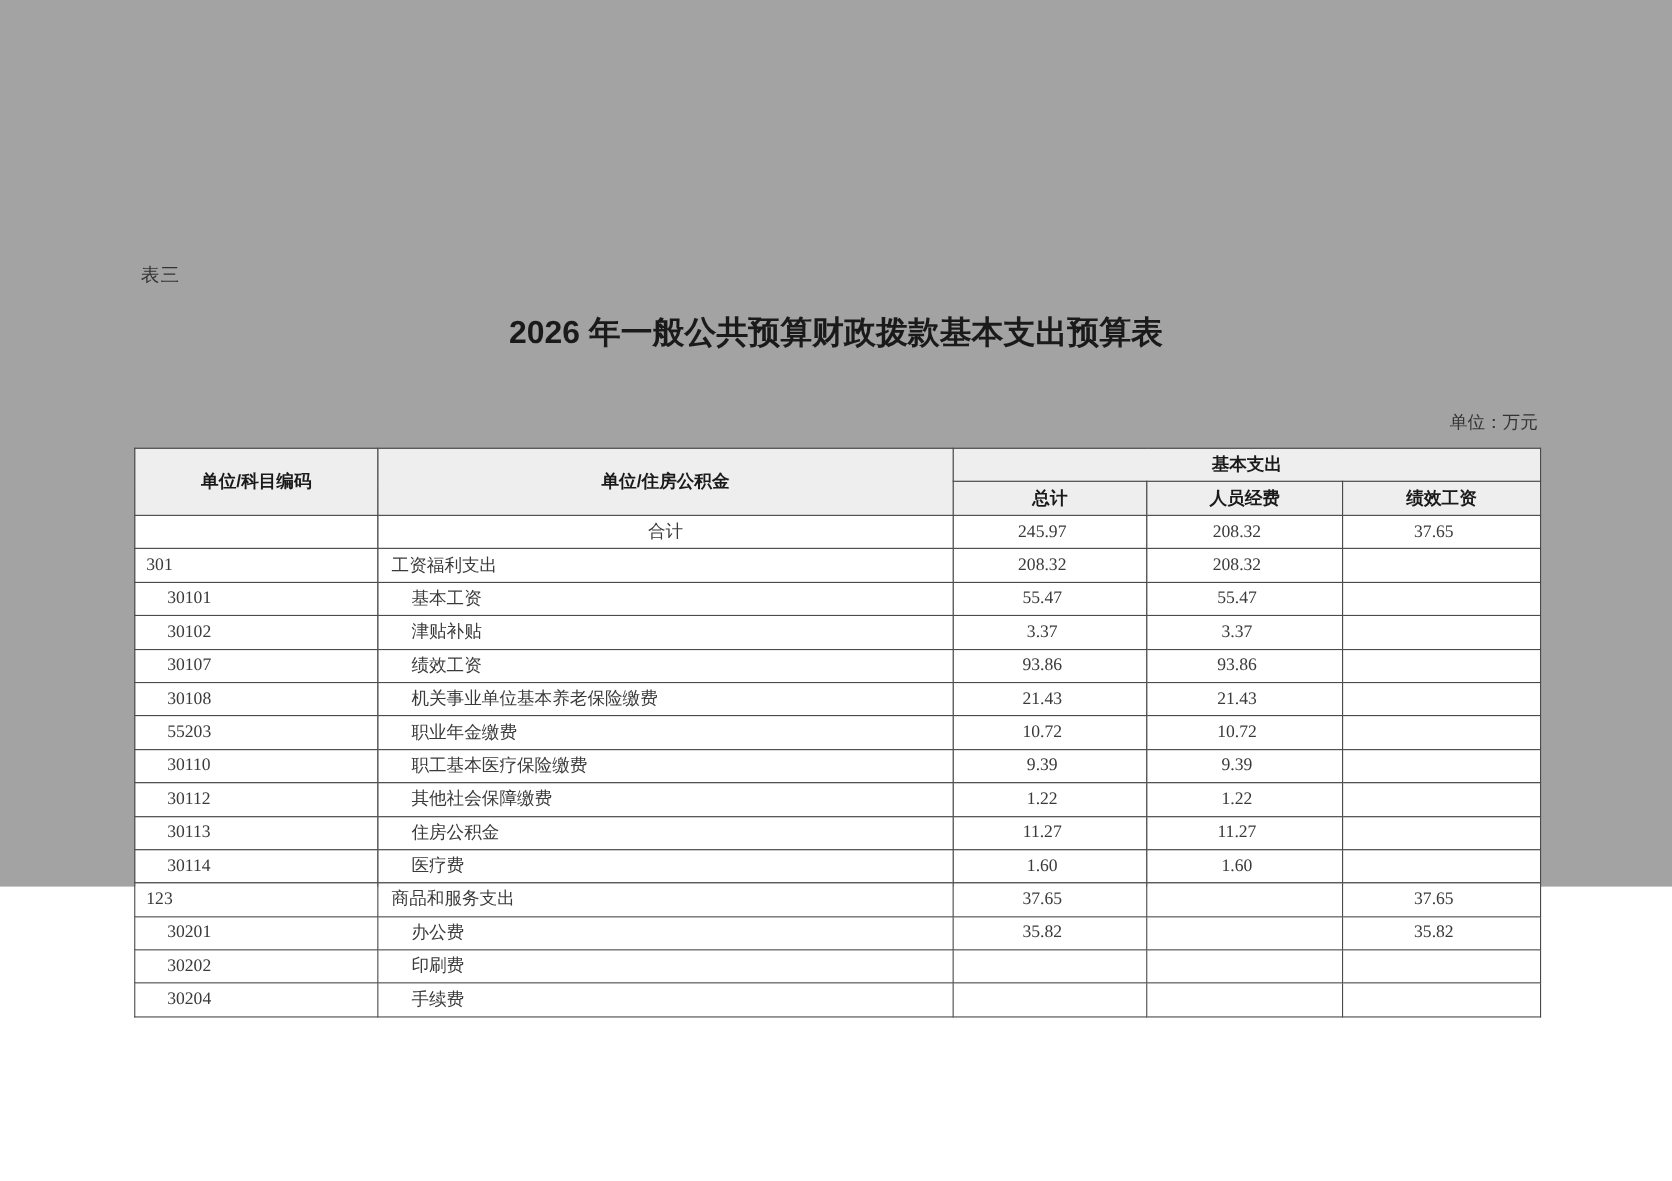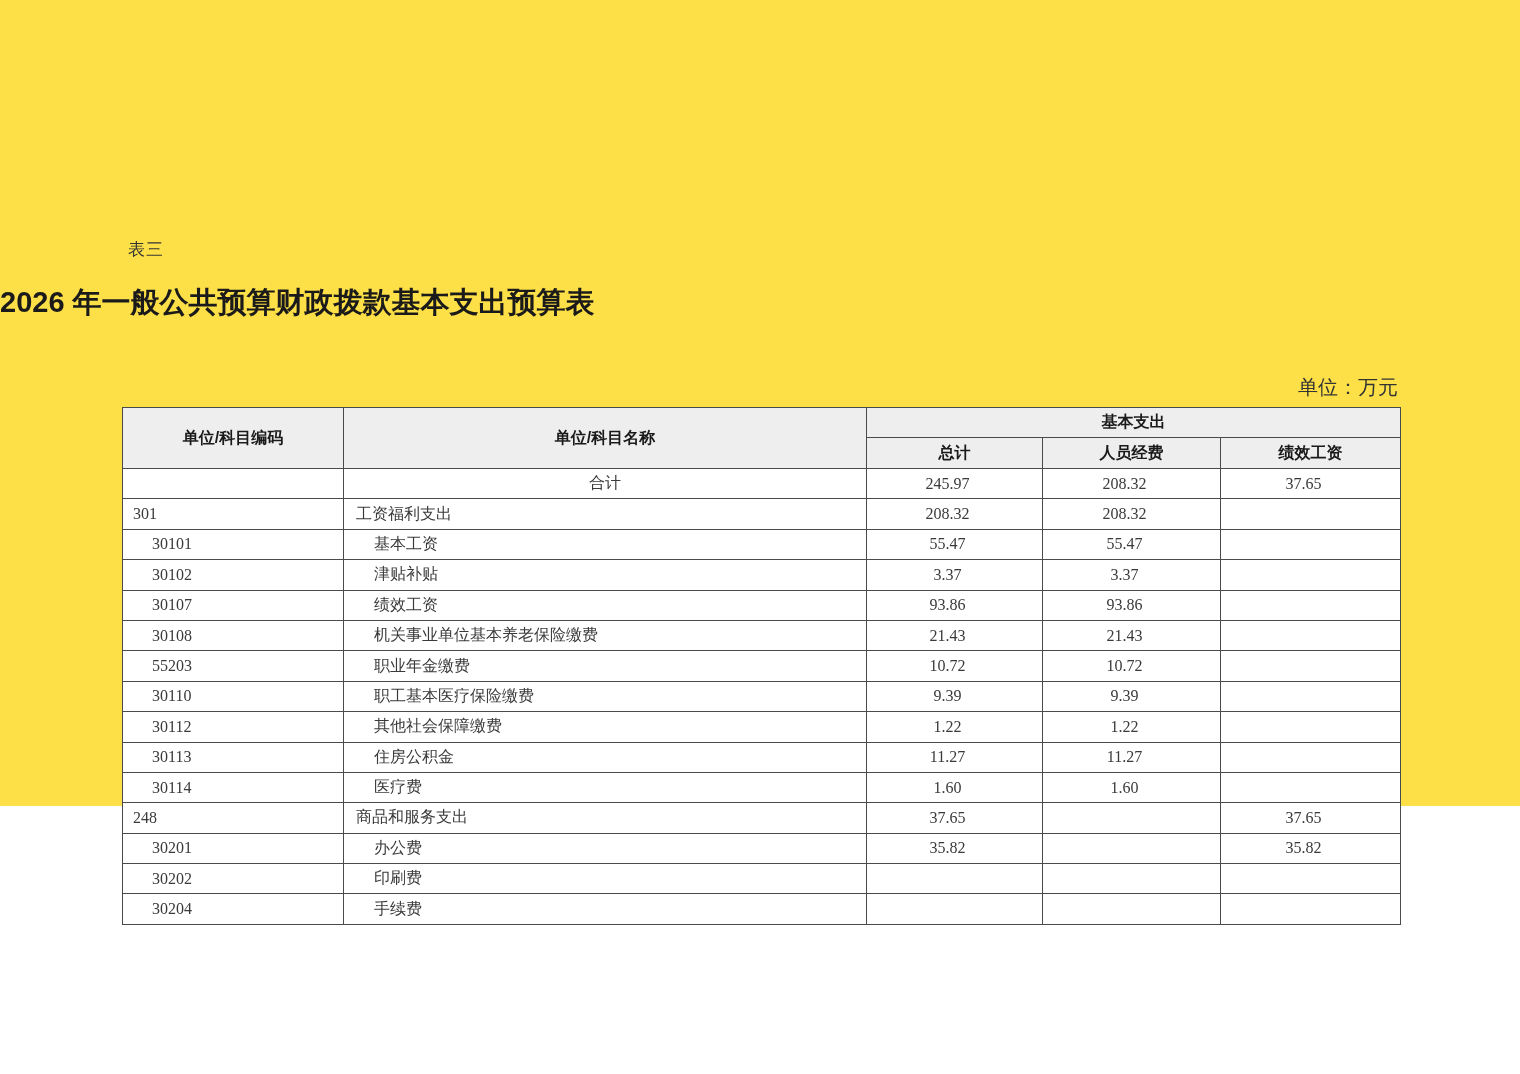--- a/index.html
+++ b/index.html
@@ -3,38 +3,38 @@
 <meta charset="utf-8">
 <style>
   * { margin: 0; padding: 0; box-sizing: border-box; }
   html, body {
     width: 1520px; height: 1074px;
     background: #ffffff;
     font-family: "Liberation Serif", "DejaVu Serif", serif;
     color: #333333;
     overflow: hidden;
   }
-  .page { position: relative; width: 1520px; height: 806px; background: #fde047; }
+  .page { position: relative; width: 1520px; height: 806px; background: #a3a3a3; }
 
   .sheet-label {
     position: absolute; left: 128px; top: 238px;
     font-size: 17px; color: #333333;
     letter-spacing: 1px;
   }
 
   .page-title {
     position: absolute; left: 0; top: 283px; width: 1520px;
-    text-align: left;
+    text-align: center;
     font-family: "Liberation Sans", "DejaVu Sans", sans-serif;
     font-weight: 700; font-size: 29px; color: #1a1a1a;
   }
 
   .unit-note {
     position: absolute; top: 374px; right: 122px;
-    font-size: 20px; color: #333333;
+    font-size: 16px; color: #333333;
   }
 
   table.budget {
     position: absolute; left: 122px; top: 407px;
     width: 1278px;
     border-collapse: collapse;
     table-layout: fixed;
   }
   table.budget th, table.budget td {
     border: 1px solid #4a4a4a;
@@ -74,21 +74,21 @@
     <colgroup>
       <col style="width:221px">
       <col style="width:523px">
       <col style="width:176px">
       <col style="width:178px">
       <col style="width:180px">
     </colgroup>
     <thead>
       <tr class="h-top">
         <th rowspan="2">单位/科目编码</th>
-        <th rowspan="2">单位/科目名称</th>
+        <th rowspan="2">单位/住房公积金</th>
         <th colspan="3">基本支出</th>
       </tr>
       <tr class="h-sub">
         <th>总计</th>
         <th>人员经费</th>
         <th>绩效工资</th>
       </tr>
     </thead>
     <tbody>
         <tr>
@@ -162,21 +162,21 @@
           <td class="num"></td>
         </tr>
         <tr>
           <td class="code lv2">30114</td>
           <td class="name lv2">医疗费</td>
           <td class="num">1.60</td>
           <td class="num">1.60</td>
           <td class="num"></td>
         </tr>
         <tr>
-          <td class="code lv1">248</td>
+          <td class="code lv1">123</td>
           <td class="name lv1">商品和服务支出</td>
           <td class="num">37.65</td>
           <td class="num"></td>
           <td class="num">37.65</td>
         </tr>
         <tr>
           <td class="code lv2">30201</td>
           <td class="name lv2">办公费</td>
           <td class="num">35.82</td>
           <td class="num"></td>

